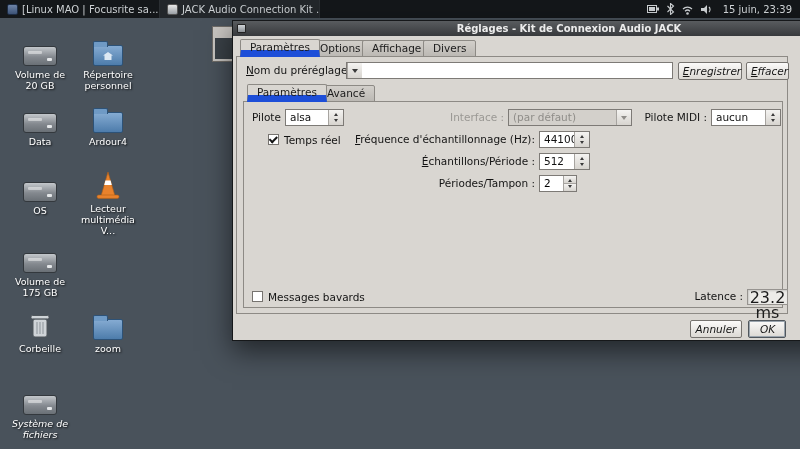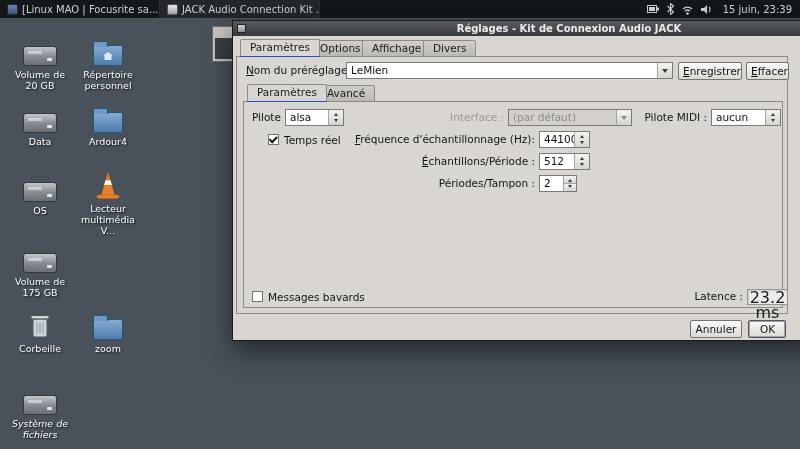--- a/index.html
+++ b/index.html
@@ -50,21 +50,21 @@
               padding:0 4px; color:#ececec; font-size:10px; font-weight:bold; }
   .titlebar .tb-icon { width:9px; height:9px; background:linear-gradient(#cfd3d6,#8b9095); border:1px solid #222;
                        border-radius:1px; margin-right:4px; flex:0 0 9px; }
   .titlebar .title { flex:1; text-align:center; white-space:nowrap; overflow:hidden; }
   .titlebar .close { width:13px; text-align:center; color:#d8d8d8; font-size:11px; line-height:13px; cursor:default; }
   .dialog-body { position:relative; height:304px; }
 
   .tab { position:absolute; height:17px; line-height:15px; padding:0 9px; font-size:10.5px; color:#1b1b1b;
          border:1px solid #8d8a85; border-radius:2px 2px 0 0;
          background:linear-gradient(#d2cfca,#bcb9b4); z-index:1; }
-  .tab.active { background:#d9d6d1; border-bottom:1px solid #1d4ed8; z-index:3; height:18px; }
+  .tab.active { background:#d9d6d1; border-bottom:7px solid #1d4ed8; z-index:3; height:18px; }
 
   .qframe { position:absolute; border:1px solid #8d8a85; background:#d9d6d1; }
 
   .lbl { position:absolute; height:17px; line-height:17px; font-size:10.5px; color:#141414; white-space:nowrap; }
   .lbl.right { text-align:right; }
   .lbl.disabled { color:#9a9894; }
   .u1::first-letter { text-decoration:underline; }
 
   .combo { position:absolute; height:17px; background:#ffffff; border:1px solid #7d7a76; display:flex;
            align-items:stretch; font-size:10.5px; }
@@ -84,21 +84,21 @@
   .spin .sb { flex:1; background:linear-gradient(#f4f3f1,#d7d4cf); display:flex; align-items:center; justify-content:center; }
   .spin .sb + .sb { border-top:1px solid #a7a4a0; }
 
   .checkbox { position:absolute; display:flex; align-items:center; gap:5px; font-size:10.5px; color:#141414; height:17px; }
   .cb { width:11px; height:11px; background:#fff; border:1px solid #76736f; display:flex; align-items:center; justify-content:center; }
   .cb.checked::after { content:""; width:6px; height:3px; border-left:2px solid #161616; border-bottom:2px solid #161616;
                        transform:rotate(-45deg) translate(0,-1px); }
 
   .btn { position:absolute; height:18px; border:1px solid #76736f; border-radius:2px; font-size:10.5px; color:#141414;
          background:linear-gradient(#fbfaf9,#dcd9d4); display:flex; align-items:center; justify-content:center;
-         gap:4px; padding:0 7px; cursor:default; }
+         gap:4px; padding:0 7px; cursor:default;font-style:italic; }
   .btn.default { border-color:#50565c; box-shadow:0 0 0 1px #9aa4ad inset;padding-left:8px; }
 
   .sunken { position:absolute; height:16px; line-height:15px; background:#ecebe8; border:1px solid #979490;
             box-shadow:inset 1px 1px 2px rgba(0,0,0,.15); font-size:16px; text-align:center; color:#1b1b1b; }
 </style>
 </head>
 <body>
 
 <div id="screen">
 
@@ -228,21 +228,20 @@
 
       <div class="tab active" style="left:7px;top:3px;">Paramètres</div>
       <div class="tab" style="left:77px;top:4px;">Options</div>
       <div class="tab" style="left:129px;top:4px;">Affichage</div>
       <div class="tab" style="left:190px;top:4px;">Divers</div>
 
       <div class="qframe" style="left:3px;top:20px;width:552px;height:258px;">
 
         <span class="lbl u1" style="left:9px;top:5px;">Nom du préréglage :</span>
         <div class="combo" style="left:109px;top:5px;width:327px;">
-          <span class="val">LeMien</span>
           <span class="dd">
               <i class="tri-dn"></i>
             </span>
         </div>
         <div class="btn" style="left:441px;top:5px;width:64px;">
           <svg width="10" height="10" viewBox="0 0 10 10">
             <rect x="0.5" y="0.5" width="9" height="9" rx="1" fill="#3f6496" stroke="#233f63"></rect>
             <rect x="2.5" y="0.5" width="5" height="3.4" fill="#c9d6e6"></rect>
             <rect x="2" y="5.4" width="6" height="4.1" fill="#e9eef5"></rect>
           </svg>

